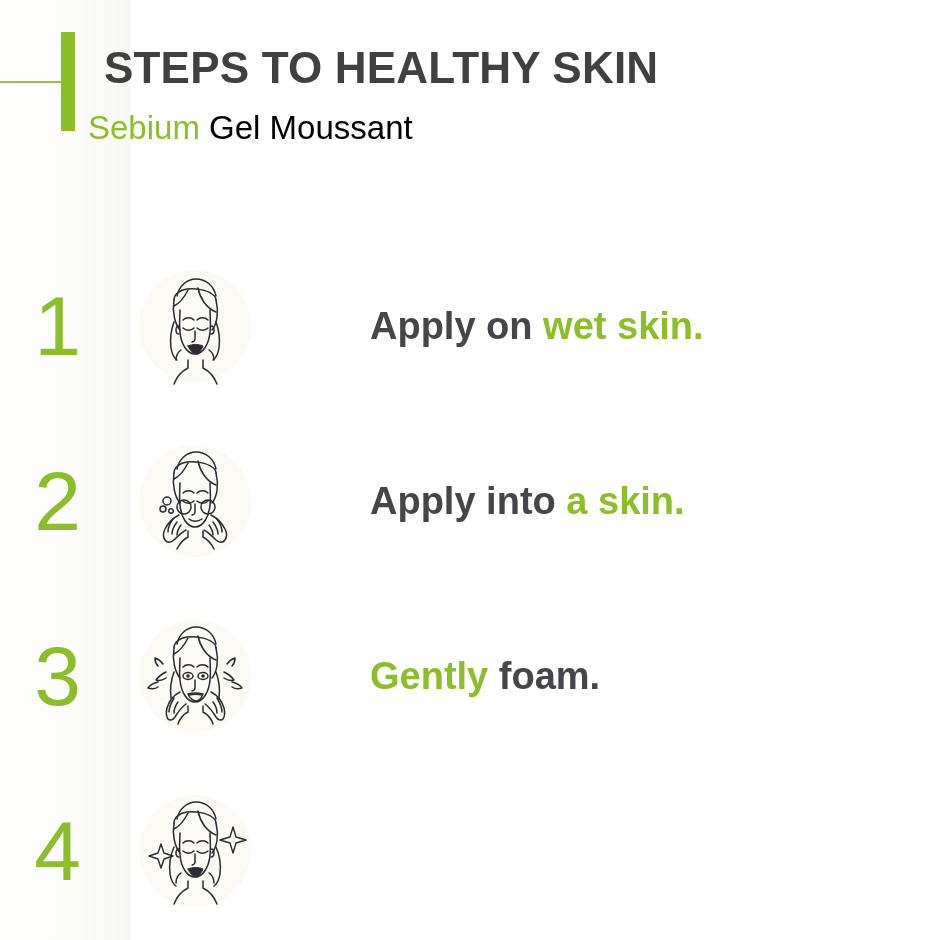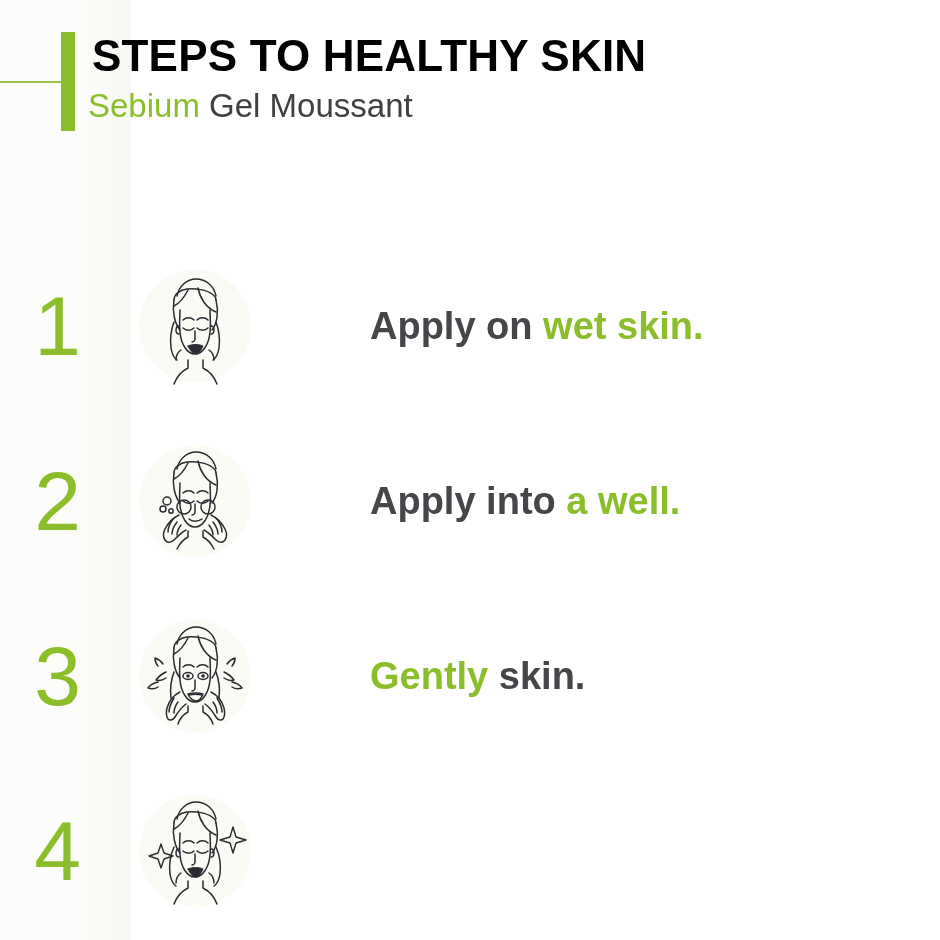--- a/index.html
+++ b/index.html
@@ -59,39 +59,39 @@
     height: 99px;
     background: #8cbe2c;
   }
   .header-text {
     position: absolute;
     left: 88px;
     top: 27px;
     width: 830px;
   }
   .title {
-    margin: 4px;
+    margin: 16px;
     font-family: "Liberation Sans", sans-serif;
     font-weight: 700;
     font-size: 44px;
     line-height: 50px;
     letter-spacing: 0.2px;
-    color: #000000;
+    color: #404040;
     white-space: nowrap;
   }
   .subtitle {
     margin: 6px 0 0 0;
     font-family: "Liberation Sans", sans-serif;
     font-weight: 400;
     font-size: 33px;
     line-height: 38px;
     white-space: nowrap;
   }
   .subtitle .brand { color: #8cbe2c; text-align: center; }
-  .subtitle .product { color: #404040; }
+  .subtitle .product { color: #000000; }
 
   
   .steps {
     position: absolute;
     left: 0;
     top: 238px;
     width: 940px;
   }
   .step-row {
     position: relative;
@@ -252,21 +252,21 @@
           <path d="M81 80c3 4 5 9 5 13"></path>
           <path d="M77 83c3 4 5 8 5 12"></path>
           <path d="M73 86c3 4 4 7 4 10"></path>
 
           <path d="M52 92v6c-4 2-8 6-11 12"></path>
           <path d="M67 92v6c4 2 8 6 11 12"></path>
         </svg>
       </div>
     </div>
     <div class="step-text">
-      <span>Apply into </span><span class="hl">a well.</span>
+      <span>Apply into </span><span class="hl">a skin.</span>
     </div>
   </div>
 
   <div class="step-row">
     <div class="step-number">3</div>
     <div class="step-icon-wrap">
       <div class="step-icon-bg"></div>
       <div class="step-icon">
         <svg viewBox="0 0 118 124" width="118" height="124" fill="none" stroke="#2B2B31" stroke-width="1.5" stroke-linecap="round" stroke-linejoin="round">
 
@@ -309,21 +309,21 @@
           <path d="M88 58c4 2 8 5 10 8-3 1-7 0-10-2"></path>
           <path d="M96 68c4 1 8 3 10 6-3 1-7 1-10-1"></path>
           <path d="M91 50c2-3 5-5 8-6 0 3-1 6-3 8"></path>
 
           <path d="M52 92v6c-4 2-8 6-10 12"></path>
           <path d="M67 92v6c4 2 8 6 10 12"></path>
         </svg>
       </div>
     </div>
     <div class="step-text">
-      <span class="hl">Gently</span><span> skin.</span>
+      <span class="hl">Gently</span><span> foam.</span>
     </div>
   </div>
 
   <div class="step-row">
     <div class="step-number">4</div>
     <div class="step-icon-wrap">
       <div class="step-icon-bg"></div>
       <div class="step-icon">
         <svg viewBox="0 0 118 124" width="118" height="124" fill="none" stroke="#2B2B31" stroke-width="1.5" stroke-linecap="round" stroke-linejoin="round">
 

